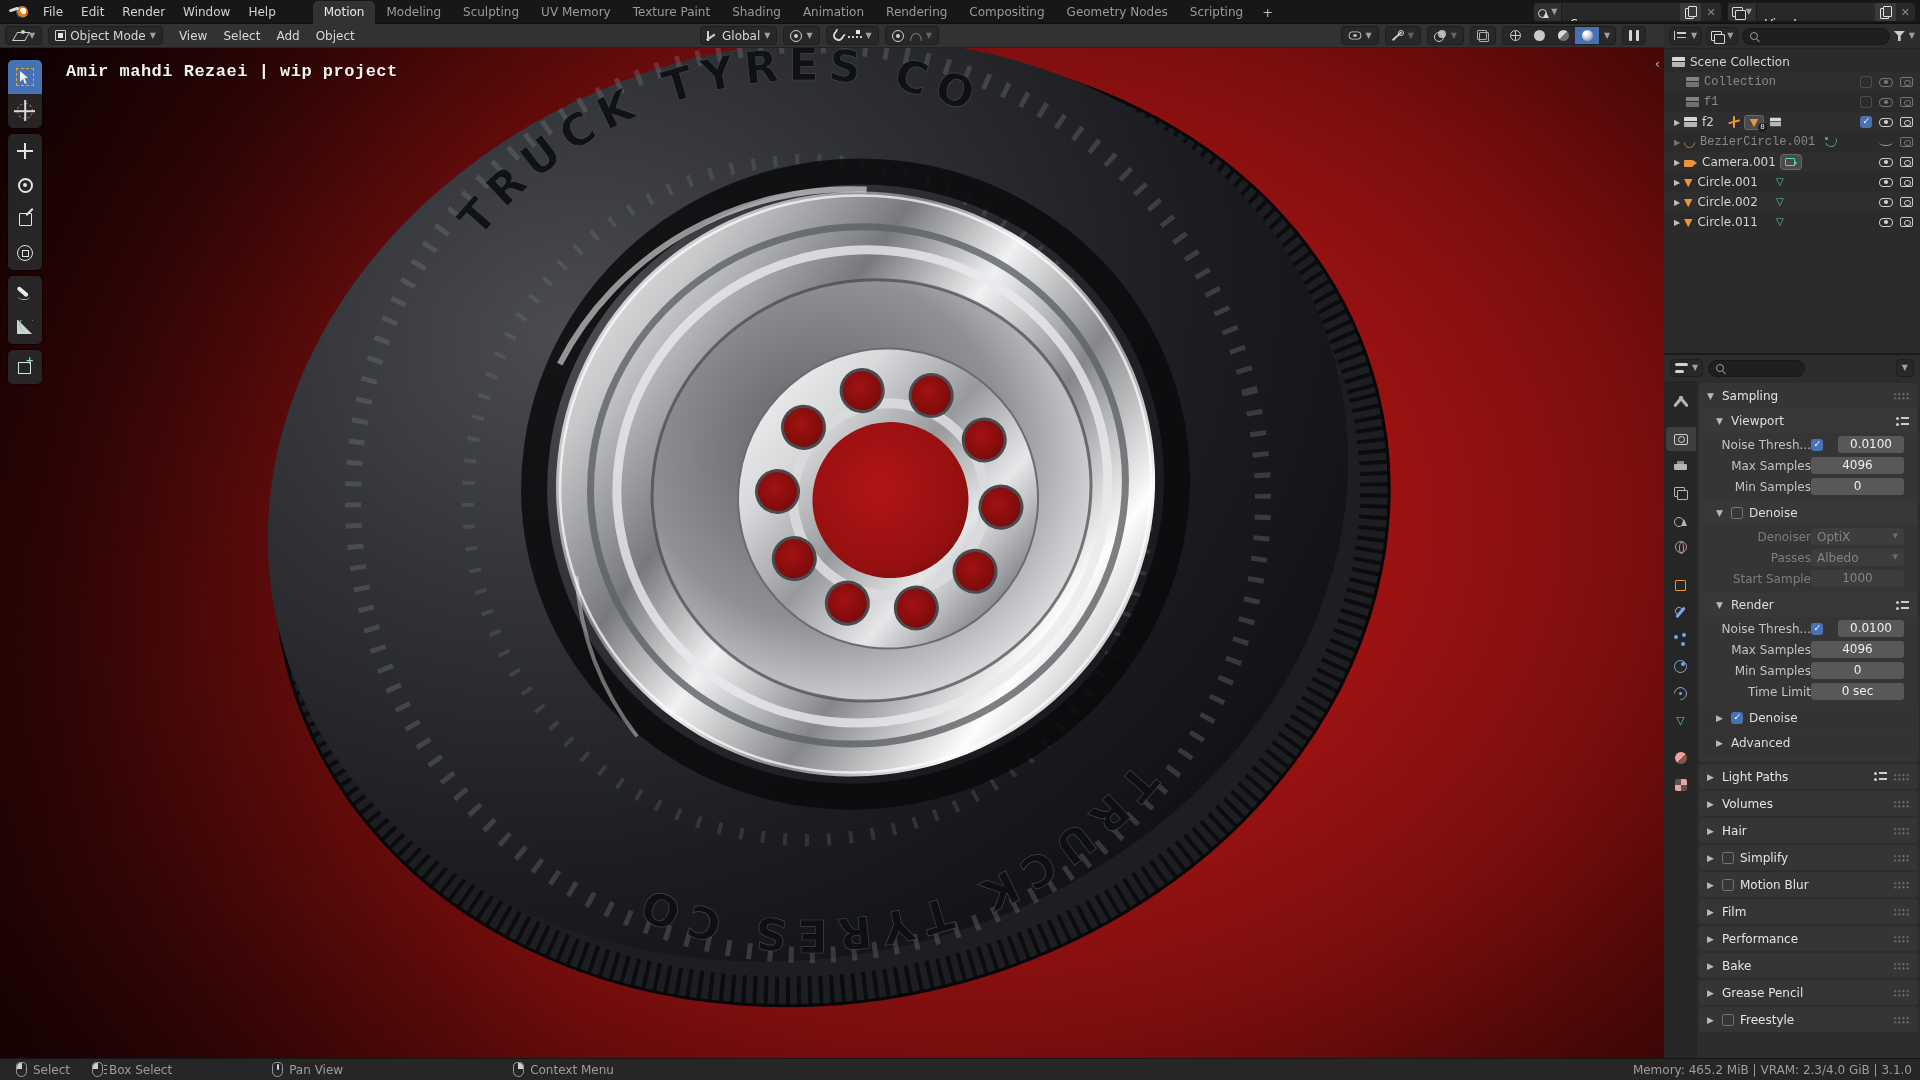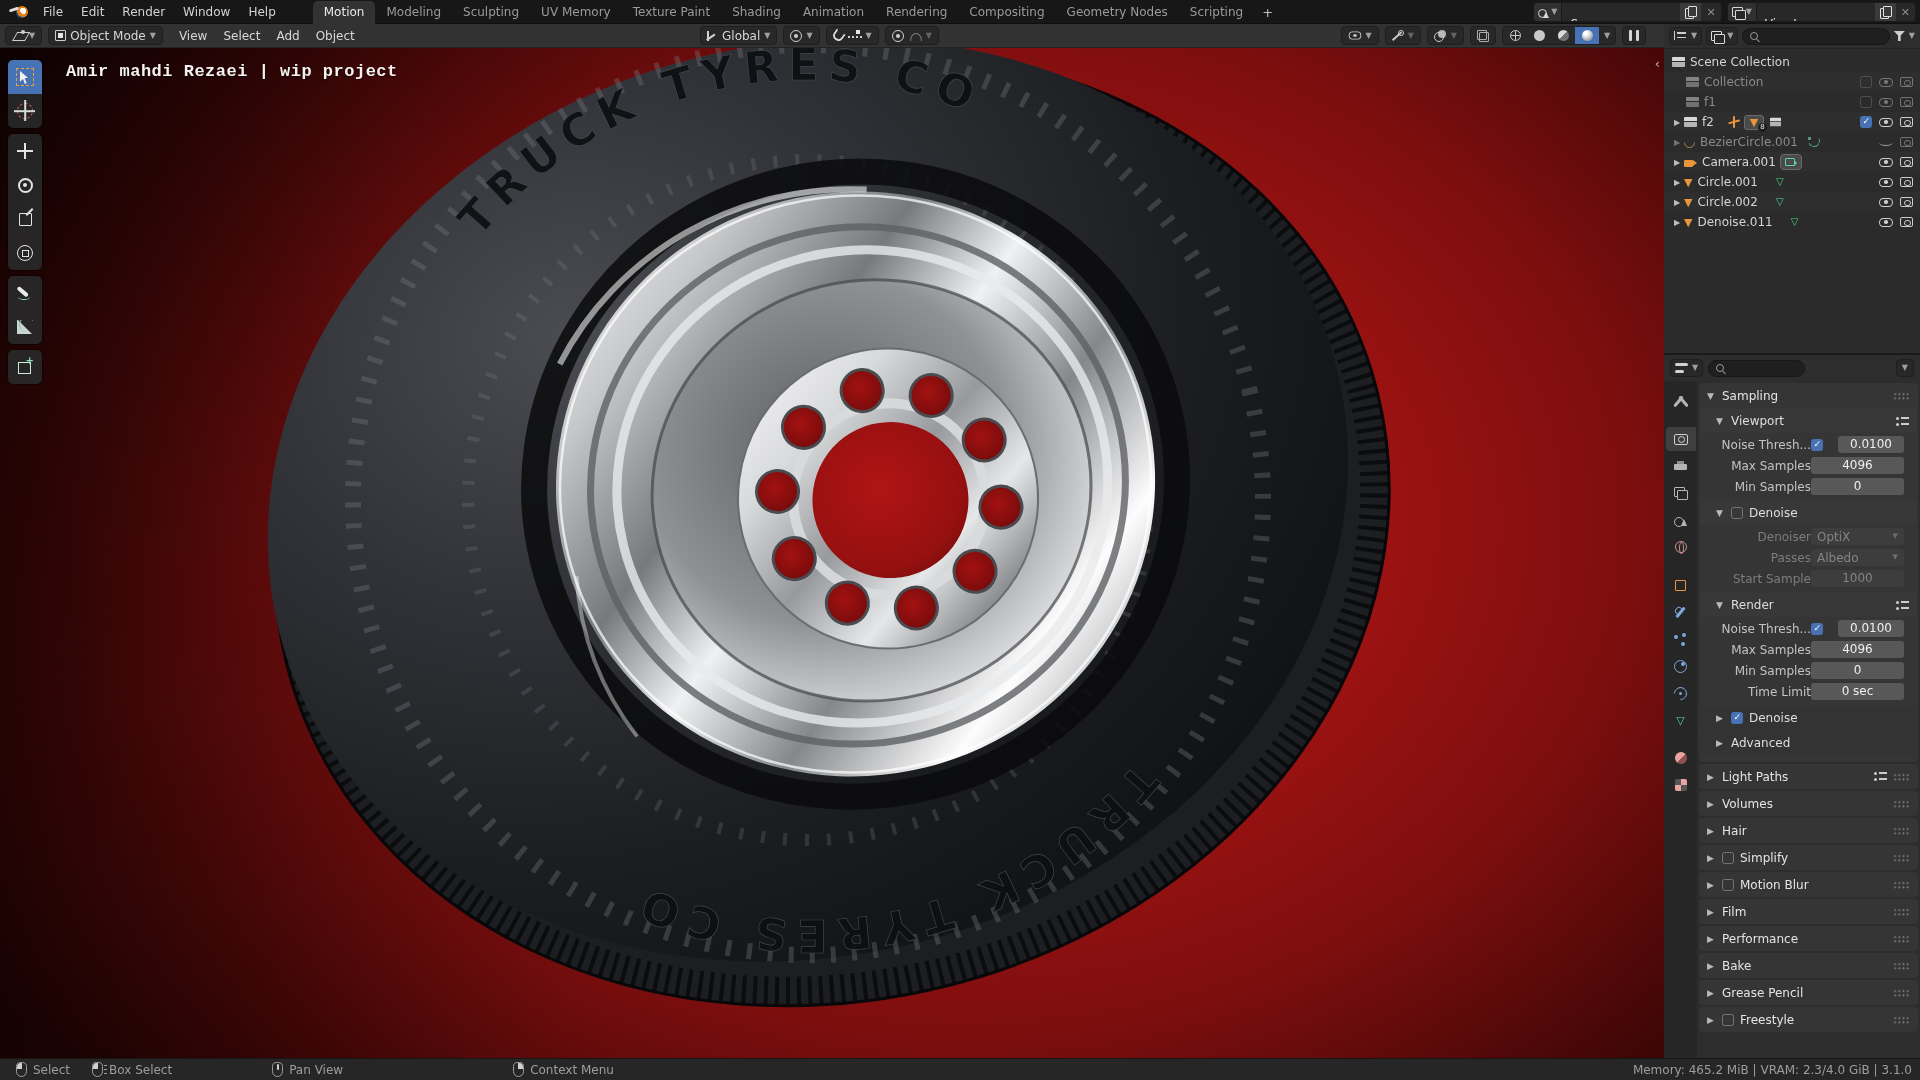--- a/index.html
+++ b/index.html
@@ -154,21 +154,21 @@
     background:repeating-linear-gradient(#cdcdcd 0 1.6px, transparent 1.6px 4.7px); }
   .search-pill { flex:1; height:17px; background:#1f1f1f; border:1px solid #171717; border-radius:9px;
     display:flex; align-items:center; padding:0 7px; gap:5px; color:#8a8a8a; }
   .i-mag { width:8px; height:8px; border:1.3px solid #9a9a9a; border-radius:50%; position:relative; }
   .i-mag::after { content:''; position:absolute; right:-3px; bottom:-2px; width:4px; height:1.3px; background:#9a9a9a; transform:rotate(45deg); }
   .i-funnel { width:11px; height:10px; background:#cdcdcd; clip-path:polygon(0 0,100% 0,62% 45%,62% 100%,38% 100%,38% 45%); }
   .ol-rows { padding-top:3px; }
   .ol-row { height:20px; display:flex; align-items:center; padding:0 4px 0 8px; color:#d4d4d4; }
   .ol-row.alt { background:#2e2e2e; }
   .ol-row .lbl { margin-left:5px; white-space:nowrap; }
-  .ol-row.muted .lbl { color:#8a8a8a; }
+  .ol-row.muted .lbl { color:#8a8a8a;font-family:Liberation Mono, monospace; }
   .ol-exp { width:10px; font-size:8px; color:#bdbdbd; text-align:center; margin-right:2px; }
   .ol-indent { width:14px; }
   .ol-spacer { flex:1; }
   .ol-right { display:flex; align-items:center; gap:7px; padding-right:3px; }
   .muted .i-eye, .muted .i-cam, .muted .cb { opacity:.45; }
   .i-coll { width:13px; height:10px; position:relative; }
   .i-coll::before { content:''; position:absolute; left:0; top:0; width:13px; height:3.5px; background:#d8d8d8; border-radius:1px 1px 0 0; }
   .i-coll::after { content:''; position:absolute; left:0; bottom:0; width:13px; height:5.5px; background:#b5b5b5; border-radius:0 0 1px 1px; }
   .i-coll.small { transform:scale(.85); }
   .i-mesh-obj { color:#e8953c; font-size:11px; line-height:1; }
@@ -640,21 +640,21 @@
           <span class="i-mesh-data">▽</span>
           <span class="ol-spacer"></span>
           <span class="ol-right">
             <span class="i-eye"></span>
             <span class="i-cam"></span>
           </span>
         </div>
         <div class="ol-row">
           <span class="ol-exp">▶</span>
           <span class="i-mesh-obj">▼</span>
-          <span class="lbl">Denoise.011</span>
+          <span class="lbl">Circle.011</span>
           <span style="width:18px"></span>
           <span class="i-mesh-data">▽</span>
           <span class="ol-spacer"></span>
           <span class="ol-right">
             <span class="i-eye"></span>
             <span class="i-cam"></span>
           </span>
         </div>
       </div>
     </div>

